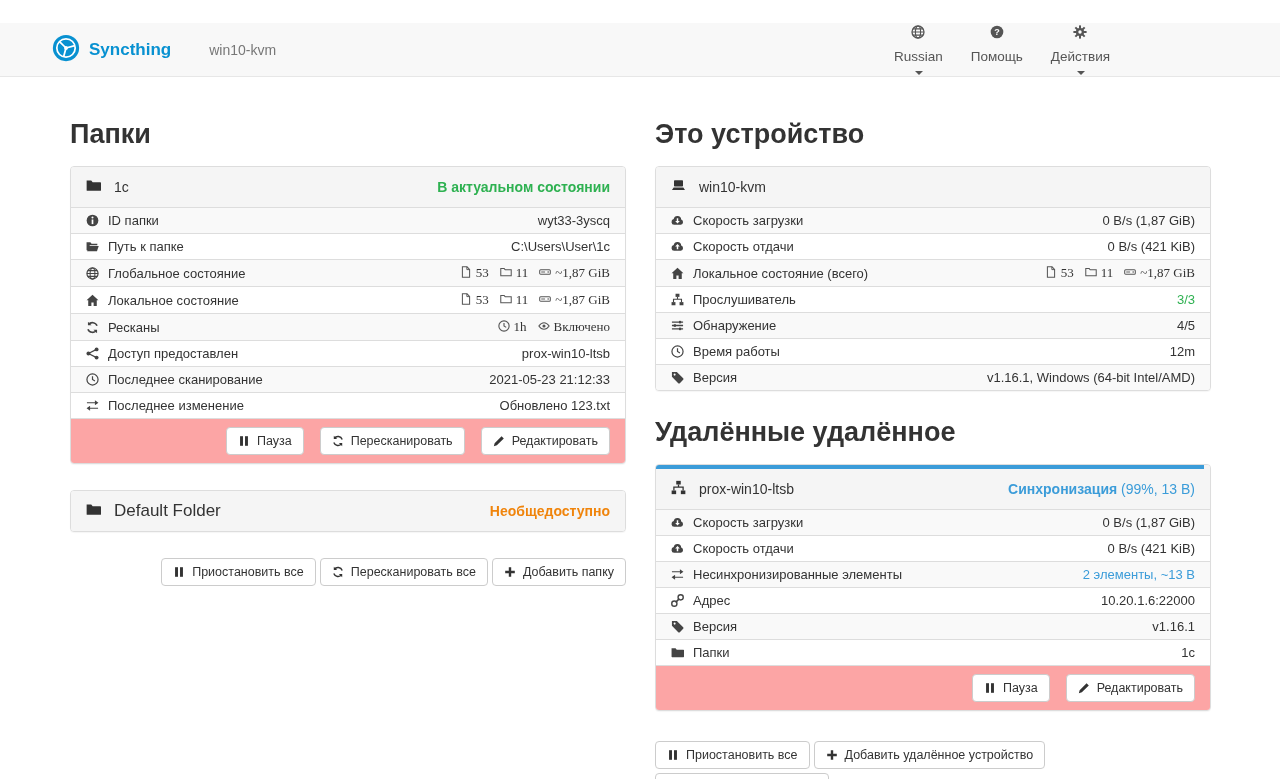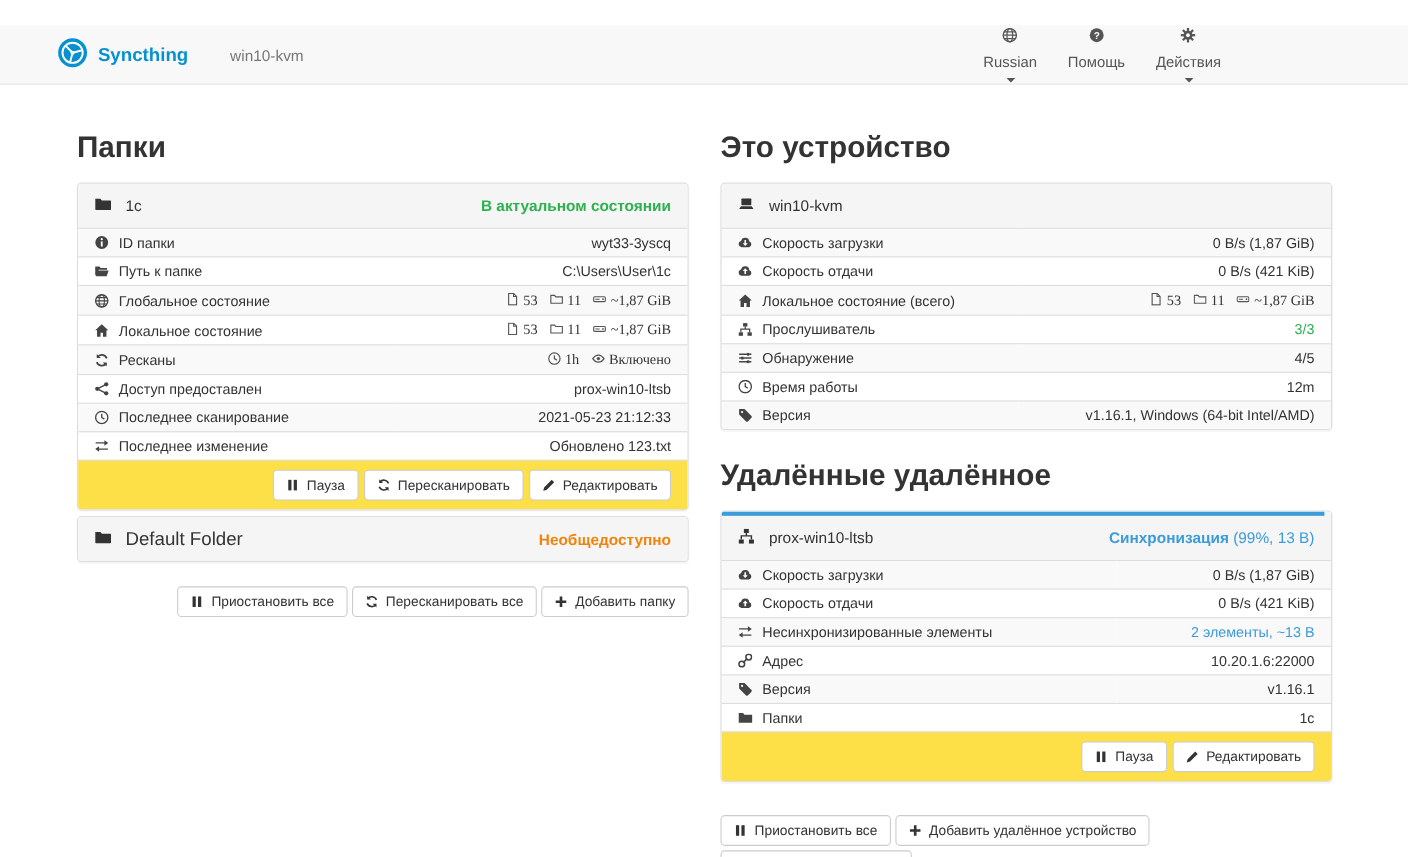--- a/index.html
+++ b/index.html
@@ -20,21 +20,21 @@
   .nav-right { margin-left:auto; display:flex; gap:28px; }
   .nav-item { color:#555; font-size:13.5px; display:flex; align-items:center; gap:7px; cursor:pointer; white-space:nowrap;flex-direction:column; }
   .nav-item .icn svg { width:14px; height:14px; }
   .caret { width:0; height:0; border-left:4px solid transparent; border-right:4px solid transparent; border-top:4px solid #555; margin-left:2px; }
   
   .container { width:1057px; margin:42px 0 0 70px; display:flex; gap:29px; align-items:flex-start; }
   .col { width:556px; flex:none; }
   h2 { font-size:27px; margin:0 0 16px; font-weight:600; color:#333; }
   h2.second { margin-top:26px; }
   
-  .panel { border:1px solid #ddd; border-radius:4px; margin-bottom:5px; overflow:hidden; box-shadow:0 1px 1px rgba(0,0,0,.04); background:#fff; }
+  .panel { border:1px solid #ddd; border-radius:4px; margin-bottom:26px; overflow:hidden; box-shadow:0 1px 1px rgba(0,0,0,.04); background:#fff; }
   .panel-heading { background:#f5f5f5; padding:10px 15px; display:flex; align-items:center; gap:13px; cursor:pointer; min-height:40px; }
   .panel-heading .icn svg { width:15px; height:15px; }
   .ph-name { font-size:14px; color:#333; }
   .ph-name.big { font-size:17px; }
   .ph-status { margin-left:auto; font-weight:bold; font-size:14px; white-space:nowrap; }
   .ph-status .st-detail { font-weight:normal; }
   .success { color:#2eb151; }
   .warn { color:#f0840b; }
   .info-blue { color:#3b9cd9; }
   .sync-bar-track { height:4px; background:#f5f5f5; }
@@ -43,21 +43,21 @@
   table { width:100%; border-collapse:collapse; font-size:13px; }
   td { padding:5px 15px; border-top:1px solid #ddd; }
   tbody tr:nth-child(odd) td { background:#f9f9f9; }
   td.r-label { color:#333; }
   td.r-label .icn { margin-right:9px; color:#444; }
   td.r-label .icn svg { width:13px; height:13px; vertical-align:-2px; }
   td.r-value { text-align:right; white-space:nowrap; color:#333; }
   .v-part { margin-left:11px;font-family:Liberation Serif, serif; }
   .v-part .icn { color:#555; margin-right:4px; }
   .v-part .icn svg { width:12px; height:12px; vertical-align:-1px; }
-  .panel-footer { background:#fde047; border-top:1px solid #ddd; padding:8px 15px; display:flex; justify-content:flex-end; gap:5px; }
+  .panel-footer { background:#fca5a5; border-top:1px solid #ddd; padding:8px 15px; display:flex; justify-content:flex-end; gap:16px; }
   
   .btn {
     background:#fff; border:1px solid #ccc; border-radius:4px;
     padding:6px 11px; font-size:12.5px; color:#333; font-family:inherit;
     display:inline-flex; align-items:center; gap:7px; cursor:pointer; white-space:nowrap;
   }
   .btn .icn svg { width:12px; height:12px; display:block; }
   .actions-left { display:flex; justify-content:flex-end; gap:4px; margin-top:22px; }
   .actions-right { display:flex; flex-wrap:wrap; gap:4px; margin-top:30px; max-width:480px; }
 </style>

